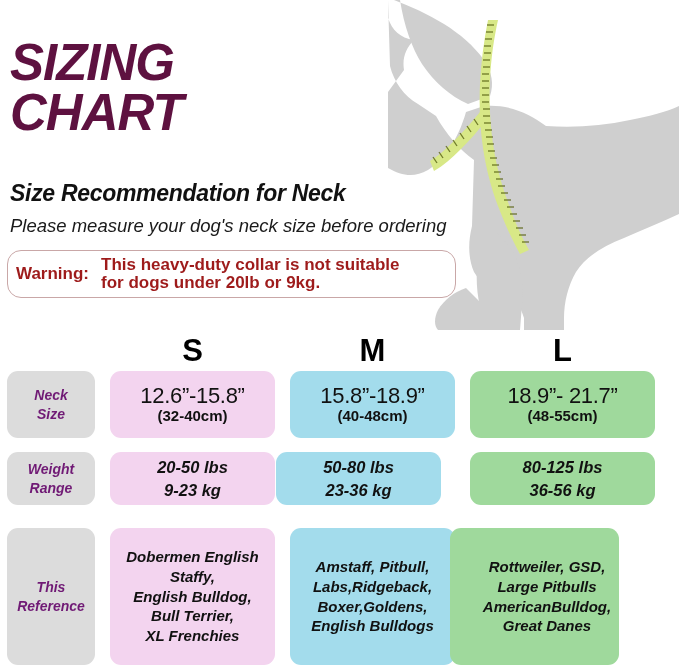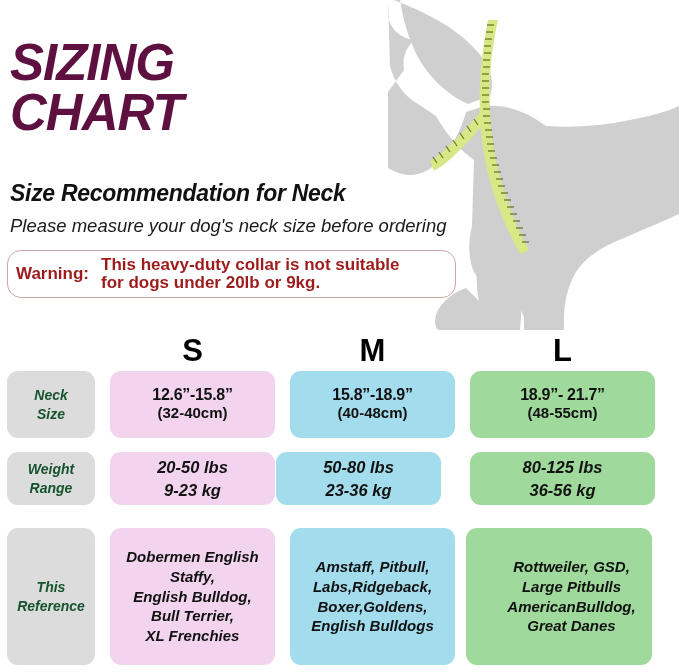--- a/index.html
+++ b/index.html
@@ -117,30 +117,30 @@
     align-items: center;
     justify-content: center;
     text-align: center;
     z-index: 2;
   }
   .cell-label {
     background: #dcdcdc;
     font-size: 14px;
     font-weight: bold;
     font-style: italic;
-    color: #14532d;
+    color: #701a75;
     line-height: 1.3;
   }
   .cell-s { background: #f3d4ef; }
   .cell-m { background: #a3dcec; }
   .cell-l { background: #9fd99c; }
 
   .neck-main {
-    font-size: 16px;
-    font-weight: bold;
+    font-size: 22px;
+    font-weight: normal;
     color: #111111;
     letter-spacing: -0.3px;
     line-height: 1.05;
   }
   .neck-sub {
     font-size: 15px;
     font-weight: bold;
     color: #111111;
     line-height: 1.15;
   }
@@ -357,18 +357,18 @@
   <span class="breed-line">English Bulldog,</span>
   <span class="breed-line">Bull Terrier,</span>
   <span class="breed-line">XL Frenchies</span>
 </div>
 <div class="cell cell-m" style="left:290px; top:528px; width:165px; height:137px;">
   <span class="breed-line">Amstaff, Pitbull,</span>
   <span class="breed-line">Labs,Ridgeback,</span>
   <span class="breed-line">Boxer,Goldens,</span>
   <span class="breed-line">English Bulldogs</span>
 </div>
-<div class="cell cell-l" style="left:466px; top:528px; width:186px; height:137px;padding-left:25px;">
+<div class="cell cell-l" style="left:450px; top:528px; width:169px; height:137px;padding-left:25px;">
   <span class="breed-line">Rottweiler, GSD,</span>
   <span class="breed-line">Large Pitbulls</span>
   <span class="breed-line">AmericanBulldog,</span>
   <span class="breed-line">Great Danes</span>
 </div>
 
 </body></html>

